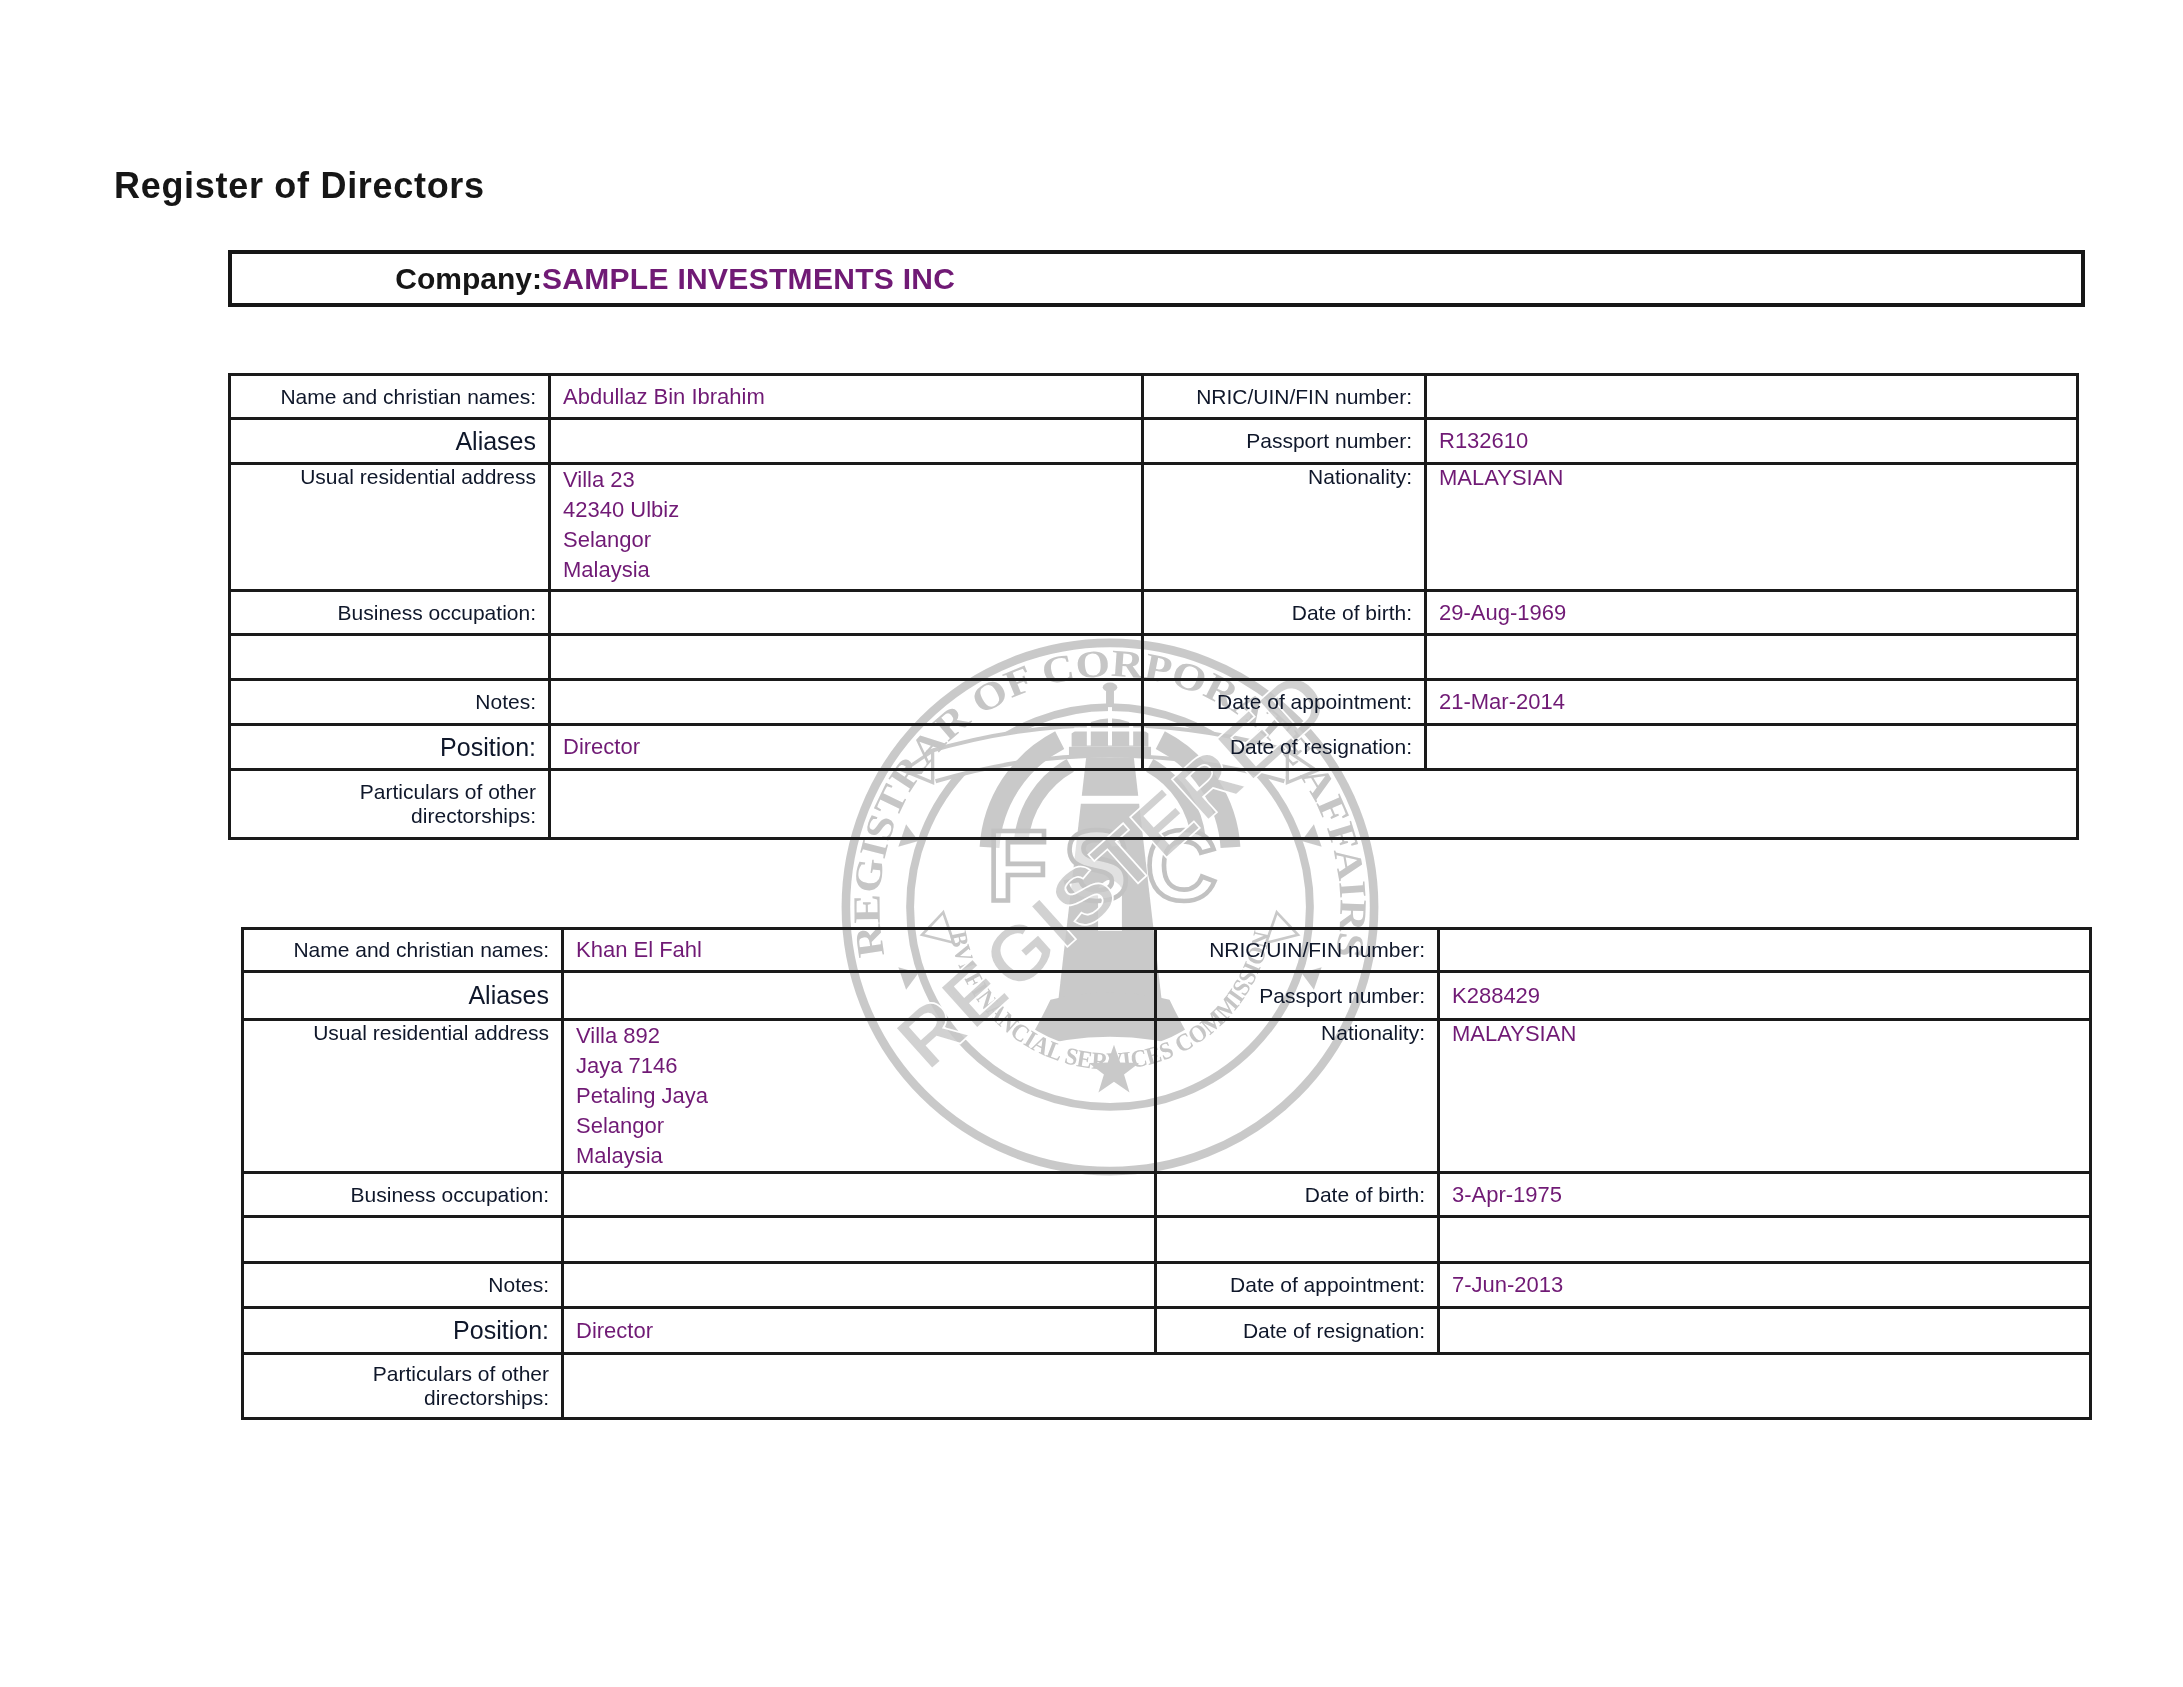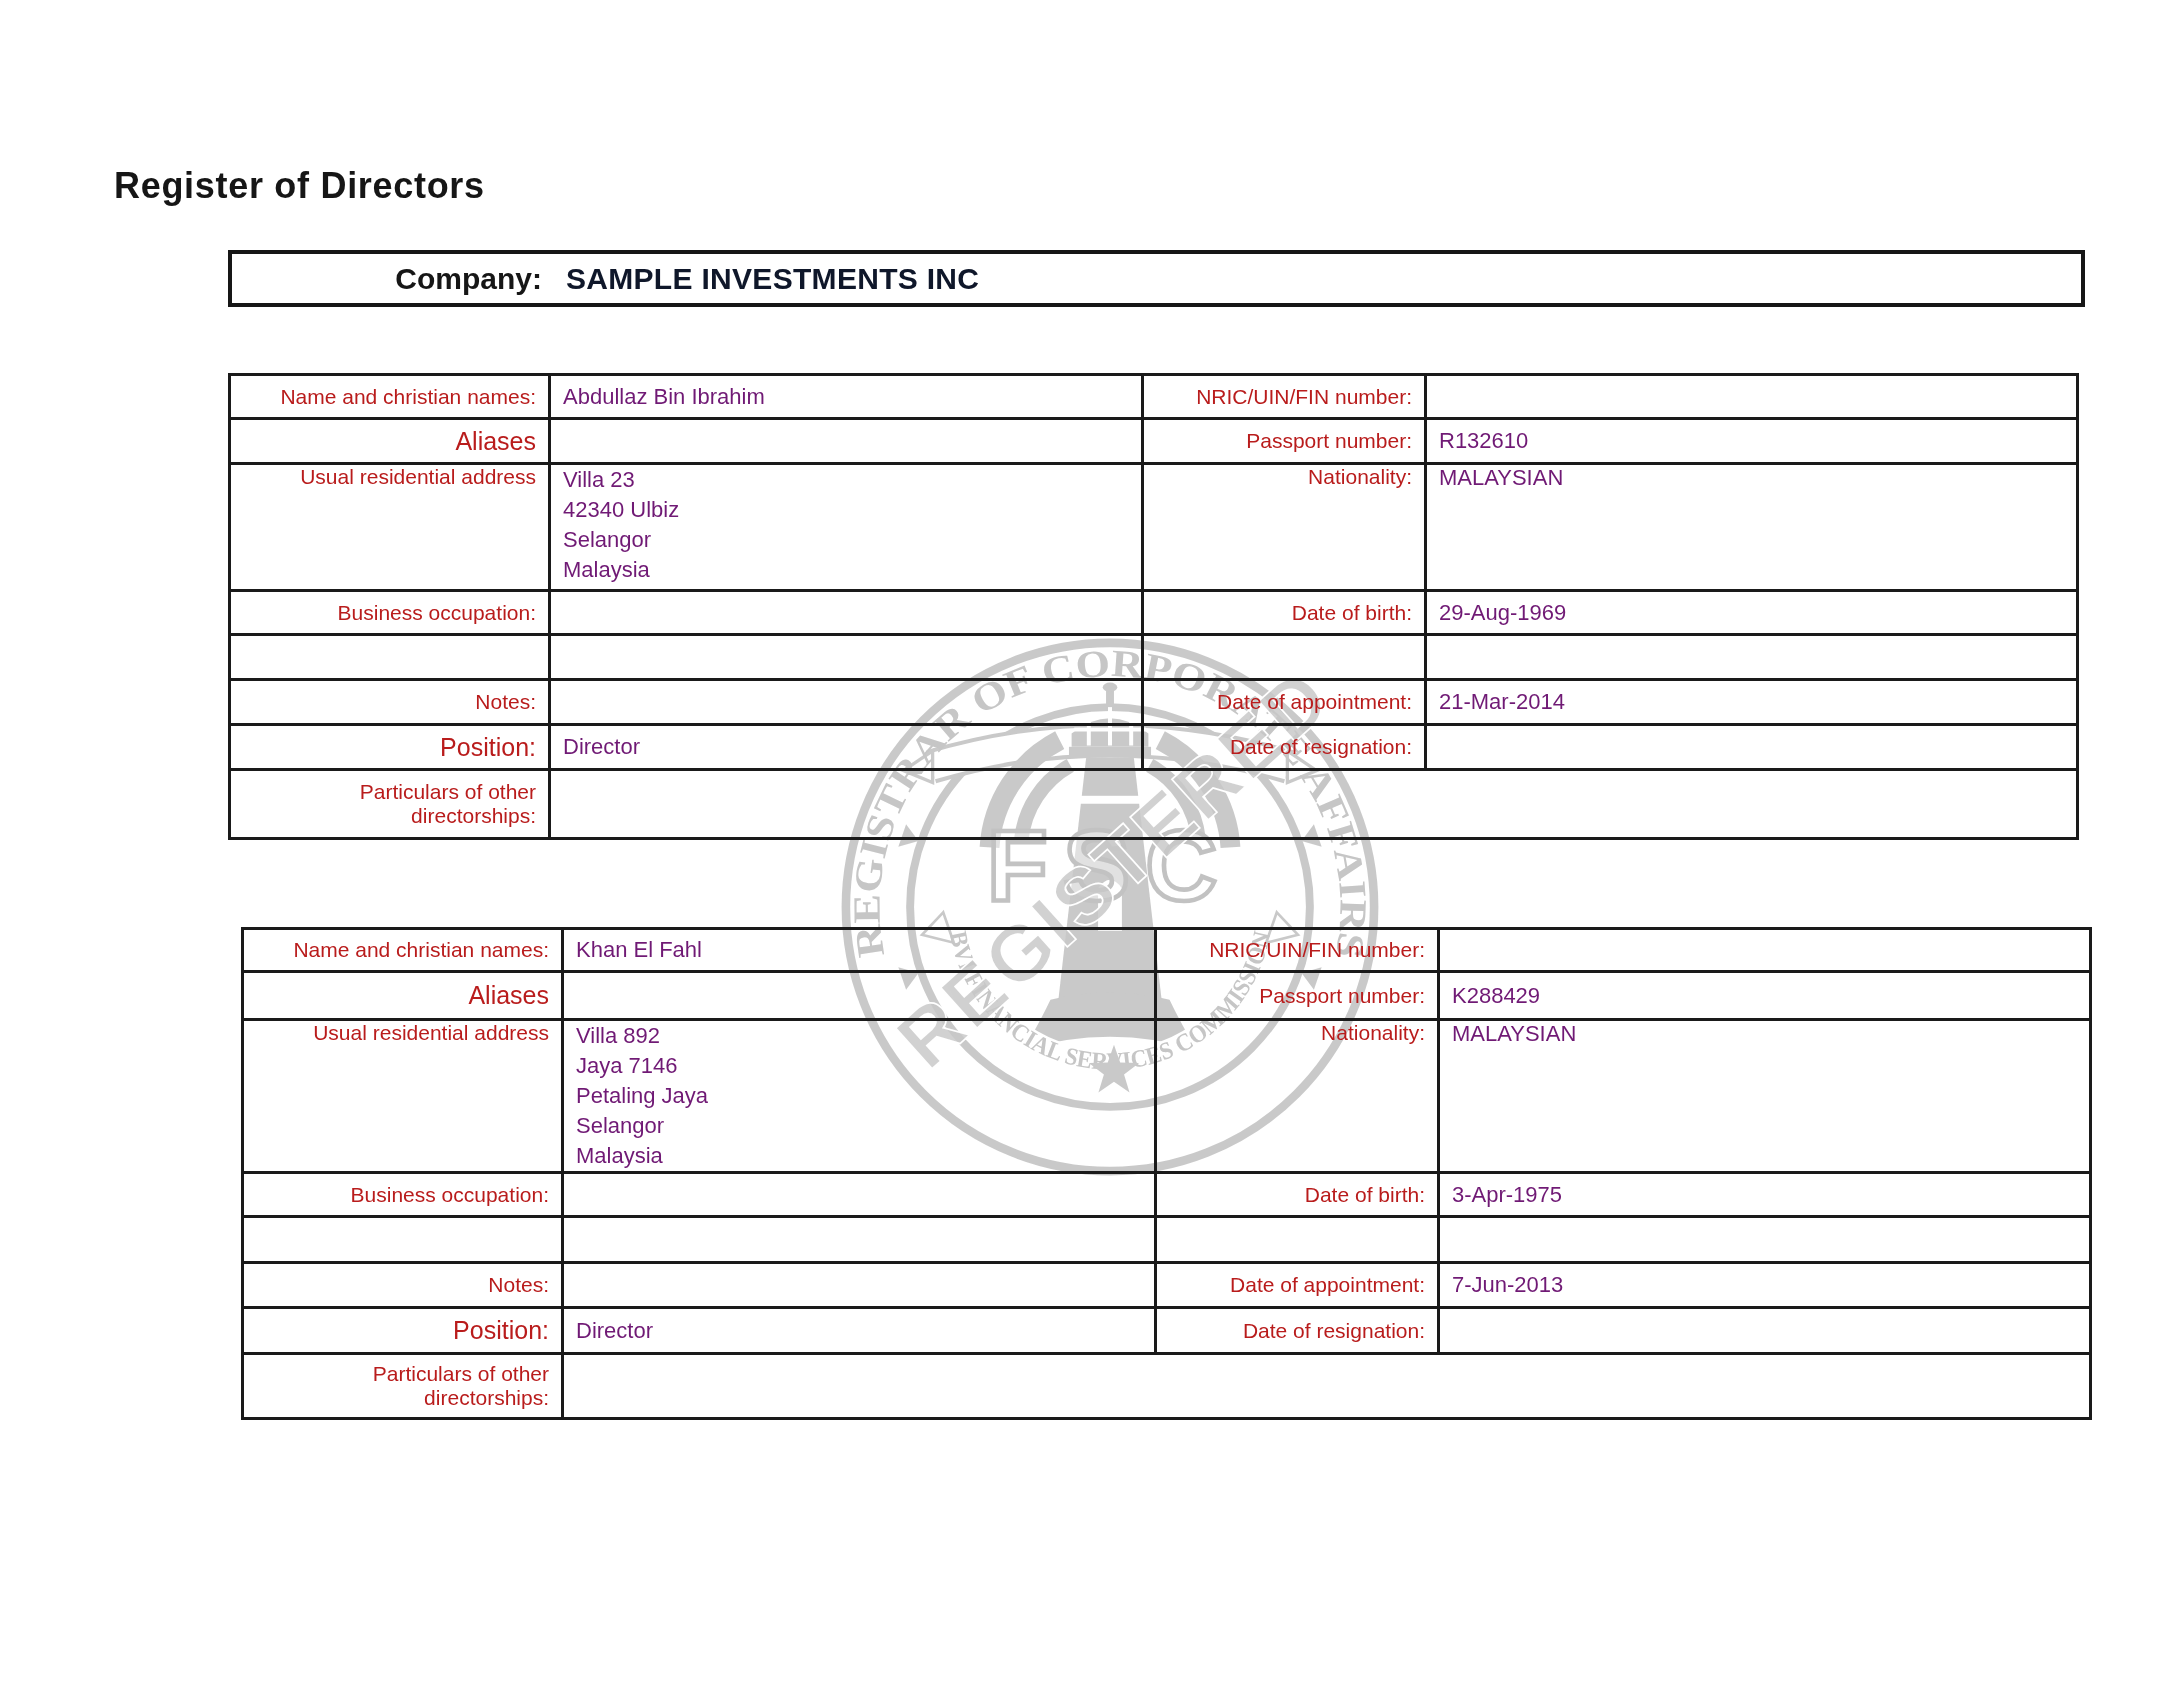--- a/index.html
+++ b/index.html
@@ -18,35 +18,35 @@
   }
 
   .company-box {
     position: absolute; left: 228px; top: 250px; width: 1857px; height: 57px;
     border: 4px solid #161616; box-sizing: border-box;
     display: flex; align-items: center; z-index: 2; background: transparent;
   }
   .company-label {
     width: 310px; text-align: right; font-size: 30px; font-weight: bold; color: #161616;
   }
-  .company-value { margin-left: 24px; font-size: 30px; font-weight: bold; color: #0f172a; letter-spacing: 0.3px; }
+  .company-value { font-size: 30px; font-weight: bold; color: #701a75; letter-spacing: 0.3px; }
 
   table.director {
     position: absolute; border-collapse: collapse; table-layout: fixed;
     width: 1847px; background: transparent; z-index: 2;
   }
   table.t1 { left: 228px; top: 373px; }
   table.t2 { left: 241px; top: 927px; }
   table.director td {
     border: 3.3px solid #1a1a1a;
     padding: 0 12px;
     overflow: hidden;
     background: transparent;
   }
-  td.lbl  { text-align: right; font-size: 21px; color: #b91c1c; }
+  td.lbl  { text-align: right; font-size: 21px; color: #0f172a; }
   td.lbl.big { font-size: 25px; margin-top: 20px; }
   td.val  { text-align: left; font-size: 22px; color: #701a75; }
   td.top  { vertical-align: top; padding-top: 6.6px; }
   td.pre  { white-space: pre-line; line-height: 30px; }
   .t1 tr.r1 { height: 44px; }  .t1 tr.r2 { height: 45px; }
   .t1 tr.r3 { height: 127px; } .t1 tr.r4 { height: 44px; }
   .t1 tr.r5 { height: 45px; }  .t1 tr.r6 { height: 45px; }
   .t1 tr.r7 { height: 45px; }  .t1 tr.r8 { height: 69px; }
   .t2 tr.r1 { height: 43px; }  .t2 tr.r2 { height: 48px; }
   .t2 tr.r3 { height: 153px; } .t2 tr.r4 { height: 44px; }

